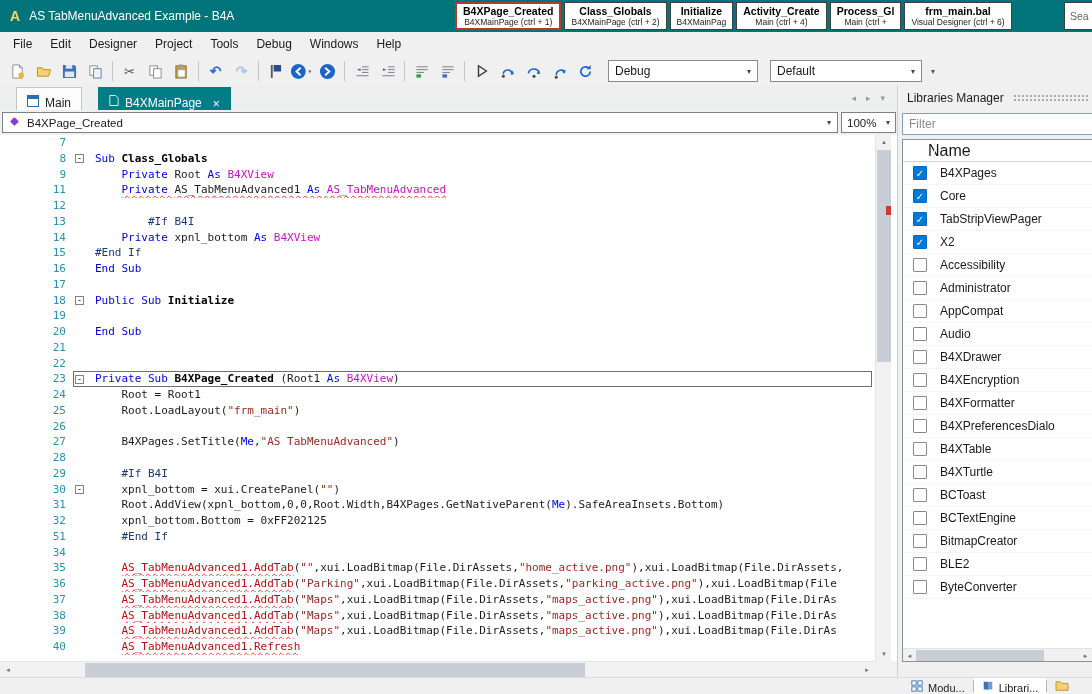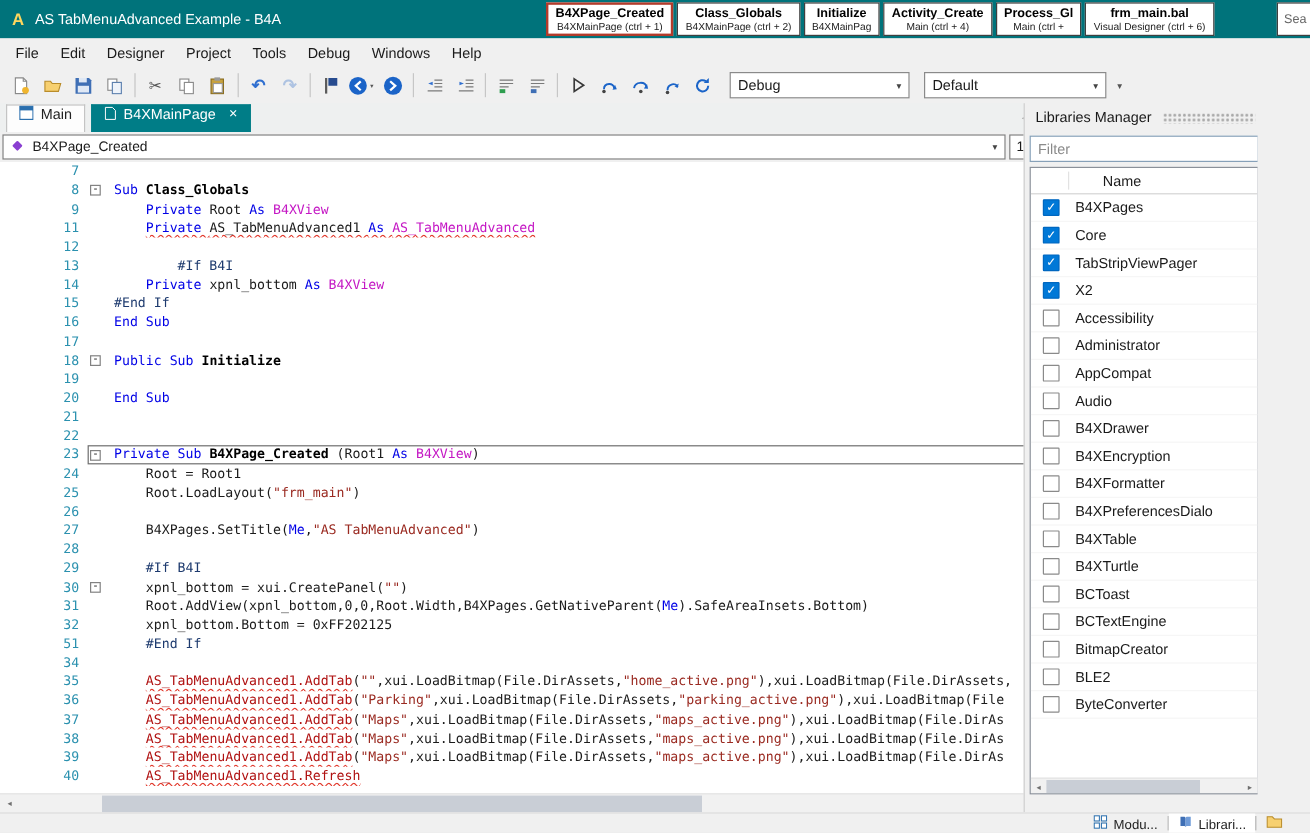--- a/index.html
+++ b/index.html
@@ -28,21 +28,21 @@
 .tbi .g{line-height:1}
 .tsep{width:1px;height:20px;background:#c6c6c6;margin:0 3px}
 .combo{height:22px;background:#fff;border:1px solid #8a8a8a;display:flex;align-items:center;padding:0 6px;font-size:12px}
 .combo .arrow{margin-left:auto;font-size:8px;color:#444;padding-left:6px}
 .combo.debug{width:150px;margin-left:10px}
 .combo.config{width:152px;margin-left:12px}
 .tb-overflow{margin-left:9px;font-size:8px;color:#555}
 
 
 .tabstrip{position:absolute;top:86px;left:0;width:897px;height:24px;background:#eef0f0;display:flex;align-items:flex-end}
-.etab{height:23px;display:flex;align-items:flex-start;padding:0 10px;gap:6px;font-size:12px;background:#fdfdfd;border:1px solid #c4c4c4;border-bottom:none;margin-left:5px;color:#222}
+.etab{height:23px;display:flex;align-items:flex-end;padding:0 10px;gap:6px;font-size:12px;background:#fdfdfd;border:1px solid #c4c4c4;border-bottom:none;margin-left:16px;color:#222}
 .etab.active{background:#007d87;color:#fff;border-color:#007d87}
 .etab .close{margin-left:5px;font-size:12px;line-height:1;color:#fff}
 .tab-scroll{margin-left:auto;display:flex;gap:10px;color:#9a9a9a;font-size:9px;align-items:center;padding-right:12px;height:100%}
 
 
 .navbar{position:absolute;top:110px;left:0;width:897px;height:25px;background:#f0f0f0}
 .method-combo{position:absolute;left:2px;top:2px;width:836px;height:21px;background:#fff;border:1px solid #808080;display:flex;align-items:center;padding:0 6px;font-size:11.5px;gap:7px}
 .zoom-combo{position:absolute;left:841px;top:2px;width:55px;height:21px;background:#fff;border:1px solid #808080;display:flex;align-items:center;padding:0 5px;font-size:11.5px}
 .navbar .arrow{margin-left:auto;font-size:8px;color:#444}
 
@@ -62,26 +62,26 @@
 
 .vscroll{position:absolute;left:875px;top:0;width:16px;height:526px;background:#f1f1f1;border-left:1px solid #e4e4e4}
 .vthumb{position:absolute;left:1px;top:15px;width:14px;height:212px;background:#c9ced6}
 .err-mark{position:absolute;left:10px;top:71px;width:5px;height:9px;background:#cf3a2b}
 .sarrow{position:absolute;width:16px;height:14px;font-size:7px;color:#707070;display:flex;align-items:center;justify-content:center}
 .hscroll{position:absolute;top:661px;left:0;width:875px;height:16px;background:#f1f1f1;border-top:1px solid #e4e4e4}
 .hthumb{position:absolute;left:85px;top:1px;width:500px;height:14px;background:#c9ced6}
 .corner{position:absolute;left:875px;top:661px;width:22px;height:16px;background:#f1f1f1}
 
 
-.sidepanel{position:absolute;left:853px;top:86px;width:195px;height:591px;background:#f0f0f0;border-left:1px solid #cfcfcf;overflow:hidden}
+.sidepanel{position:absolute;left:897px;top:86px;width:195px;height:591px;background:#f0f0f0;border-left:1px solid #cfcfcf;overflow:hidden}
 .sp-header{height:24px;display:flex;align-items:center;padding-left:9px;font-size:12px;color:#1a1a1a}
 .grip{flex:1;height:9px;margin:0 2px 0 9px;background-image:radial-gradient(circle,#a9a9a9 1px,transparent 1.3px);background-size:4px 4px}
 .filter{position:absolute;left:4px;top:27px;width:191px;height:22px;background:#fff;border:1px solid #86a0b8;font-size:12px;color:#8a8a8a;display:flex;align-items:center;padding-left:6px}
 .libgrid{position:absolute;left:4px;top:53px;width:191px;height:523px;background:#fff;border:1px solid #8a9099;overflow:hidden}
-.lib-colhdr{height:22px;border-bottom:1px solid #d4d4d4;display:flex;align-items:center;padding-left:60px;font-size:12px;color:#1a1a1a;position:relative}
+.lib-colhdr{height:22px;border-bottom:1px solid #d4d4d4;display:flex;align-items:center;padding-left:25px;font-size:16px;color:#1a1a1a;position:relative}
 .lib-colhdr::before{content:"";position:absolute;left:31px;top:3px;bottom:3px;width:1px;background:#e2e2e2}
 .librow{height:23px;display:flex;align-items:center;border-bottom:1px solid #f6f6f6}
 .cb{width:14px;height:14px;border:1px solid #8a8a8a;margin-left:10px;background:#fff;display:flex;align-items:center;justify-content:center;font-size:10px;color:#fff;border-radius:1px;flex:0 0 14px}
 .cb.on{background:#0078d7;border-color:#0067c0}
 .libname{margin-left:13px;font-size:12px;color:#1a1a1a;white-space:nowrap}
 .libscroll{position:absolute;left:0;bottom:0;width:100%;height:13px;background:#f1f1f1;border-top:1px solid #e3e3e3}
 .libthumb{position:absolute;left:13px;top:1px;width:128px;height:11px;background:#c9ced6}
 .libscroll .sarrow{height:13px;width:13px}
 
 

